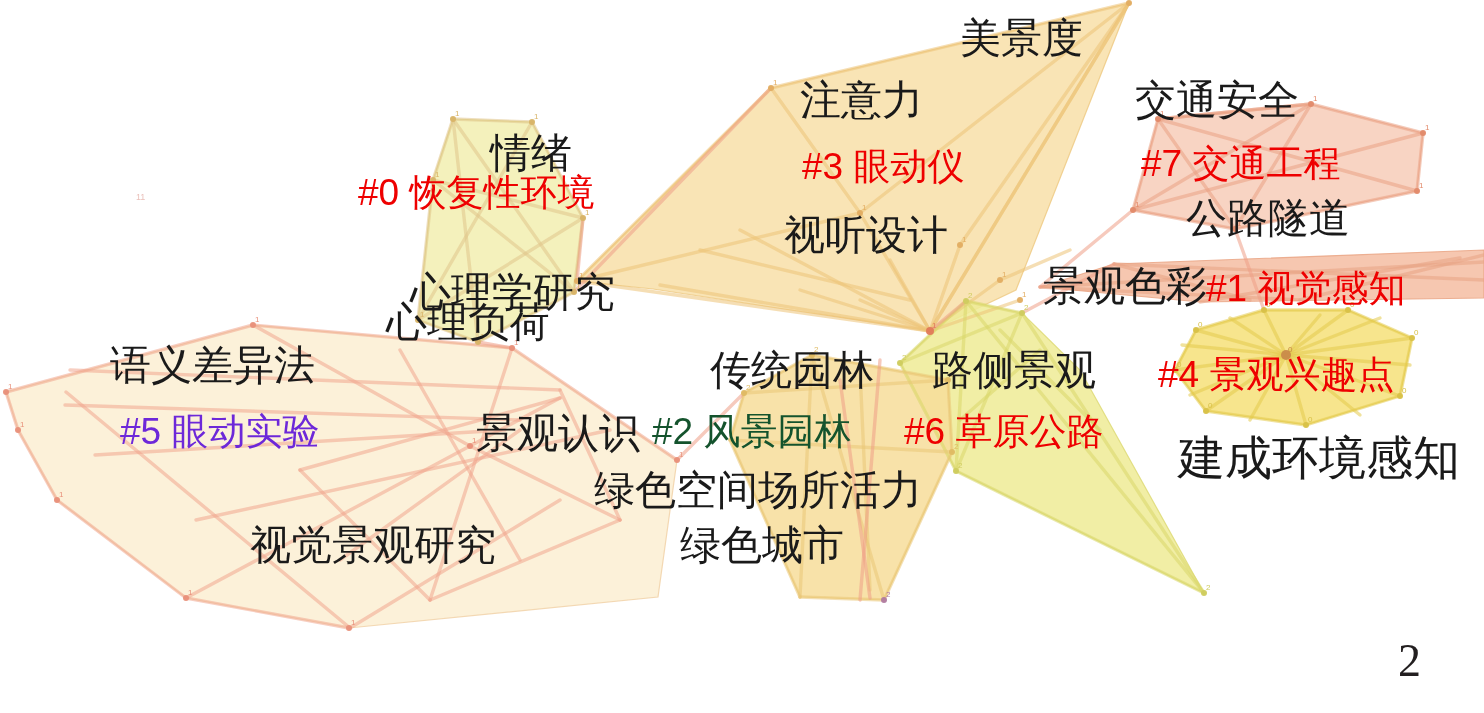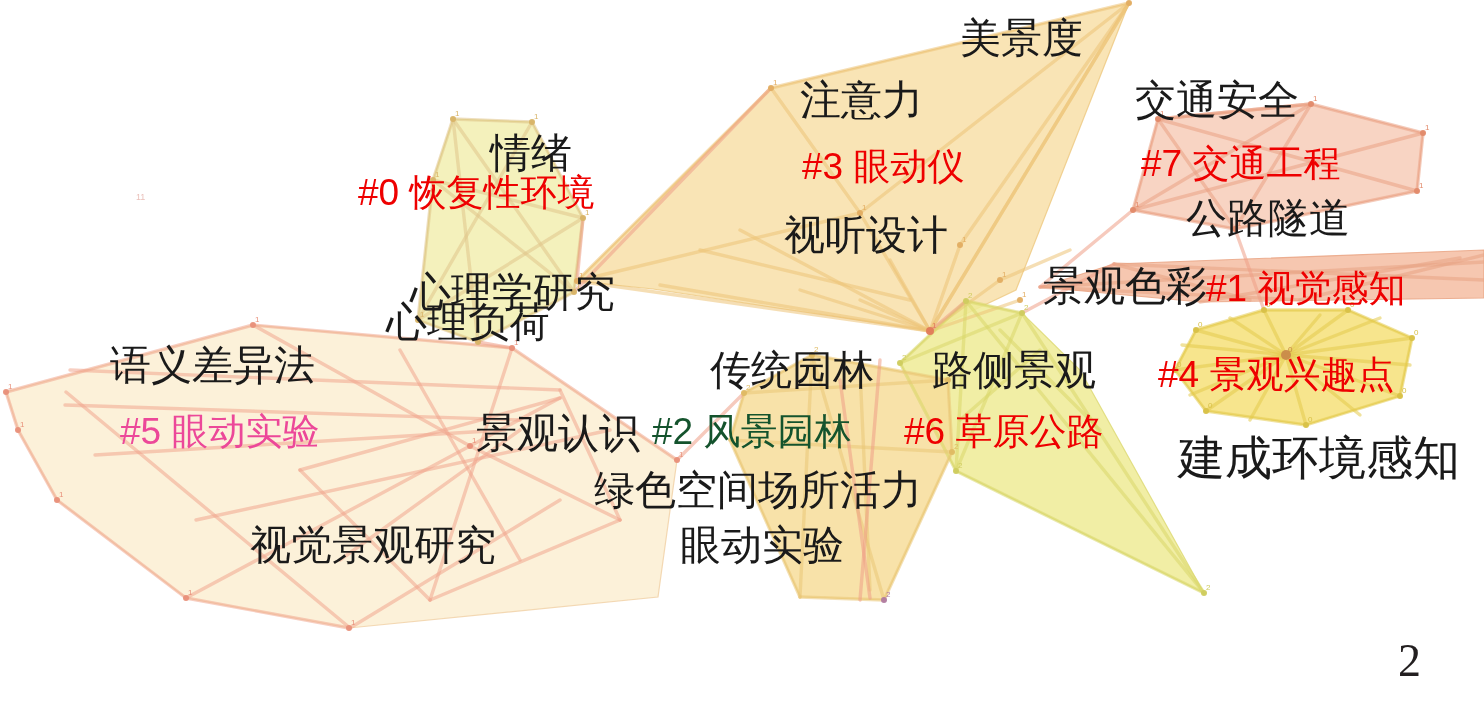--- a/index.html
+++ b/index.html
@@ -282,25 +282,25 @@
       <div class="lbl term" style="left: 410px; top: 243px; font-size: 41px; margin-top: 29px;">心理学研究</div>
       <div class="lbl term" style="left: 1000px; top: 266px; font-size: 41px; margin-left: 43px;">景观色彩</div>
       <div class="lbl term" style="left: 386px; top: 302px; font-size: 41px; font-family: Liberation Serif, serif;">心理负荷</div>
       <div class="lbl term" style="left: 110px; top: 345px; font-size: 41px;">语义差异法</div>
       <div class="lbl term" style="left: 710px; top: 350px; font-size: 41px;">传统园林</div>
       <div class="lbl term" style="left: 932px; top: 350px; font-size: 41px;">路侧景观</div>
       <div class="lbl term" style="left: 440px; top: 413px; font-size: 41px; margin-left: 36px;">景观认识</div>
       <div class="lbl term" style="left: 1178px; top: 434px; font-size: 47px;">建成环境感知</div>
       <div class="lbl term" style="left: 594px; top: 470px; font-size: 41px;">绿色空间场所活力</div>
       <div class="lbl term" style="left: 250px; top: 525px; font-size: 41px;">视觉景观研究</div>
-      <div class="lbl term" style="left: 680px; top: 525px; font-size: 41px;">眼动实验</div>
+      <div class="lbl term" style="left: 680px; top: 525px; font-size: 41px;">绿色城市</div>
       <div class="lbl cluster" style="left: 358px; top: 174px; font-size: 37px; color: rgb(238, 0, 0);">#0 恢复性环境</div>
       <div class="lbl cluster" style="left: 1206px; top: 270px; font-size: 37px; color: rgb(238, 0, 0); text-align: right;">#1 视觉感知</div>
       <div class="lbl cluster" style="left: 630px; top: 413px; font-size: 37px; color: #14532d; margin-left: 22px;">#2 风景园林</div>
       <div class="lbl cluster" style="left: 802px; top: 148px; font-size: 37px; color: rgb(238, 0, 0);">#3 眼动仪</div>
       <div class="lbl cluster" style="left: 1158px; top: 356px; font-size: 37px; color: rgb(238, 0, 0);">#4 景观兴趣点</div>
-      <div class="lbl cluster" style="left: 120px; top: 413px; font-size: 37px; color: #ec4899;">#5 眼动实验</div>
+      <div class="lbl cluster" style="left: 120px; top: 413px; font-size: 37px; color: #6d28d9;">#5 眼动实验</div>
       <div class="lbl cluster" style="left: 904px; top: 413px; font-size: 37px; color: rgb(238, 0, 0);">#6 草原公路</div>
       <div class="lbl cluster" style="left: 1141px; top: 145px; font-size: 37px; color: rgb(238, 0, 0);">#7 交通工程</div>
       <div class="tinynum" style="left: 136px; top: 192px;">11</div>
     </div>
   <div class="pagenum" style="left:1398px;top:634px;">2</div>
 </div>
 
 </body></html>

